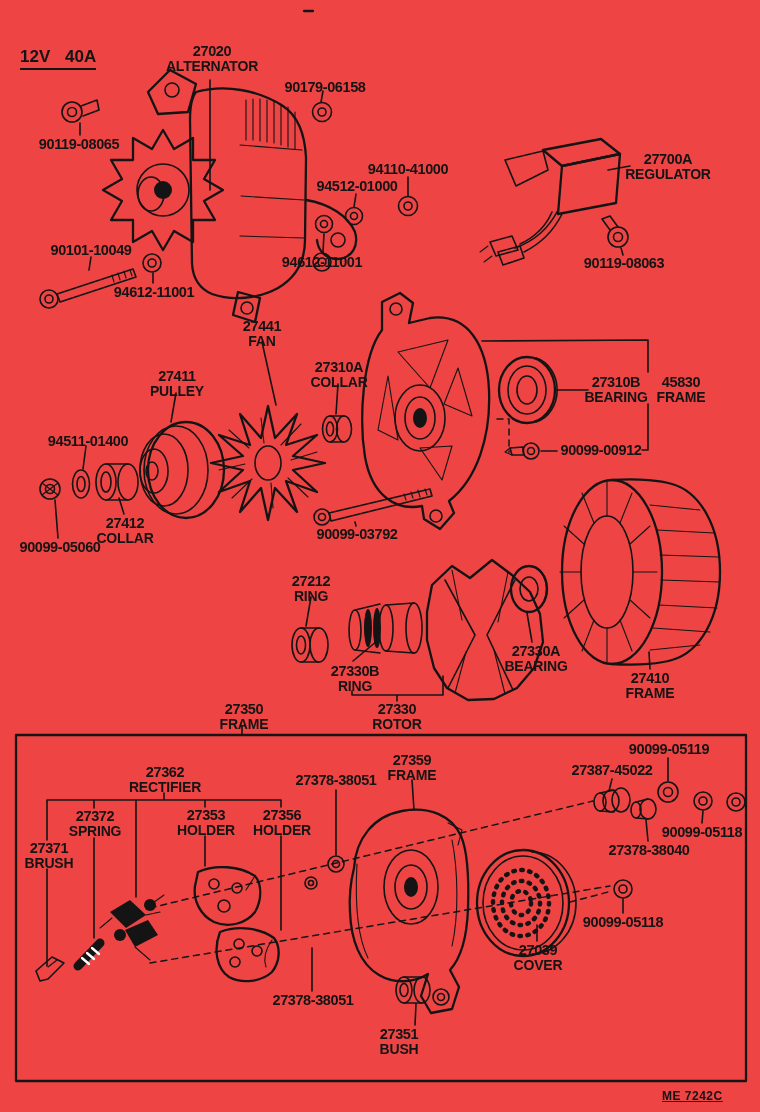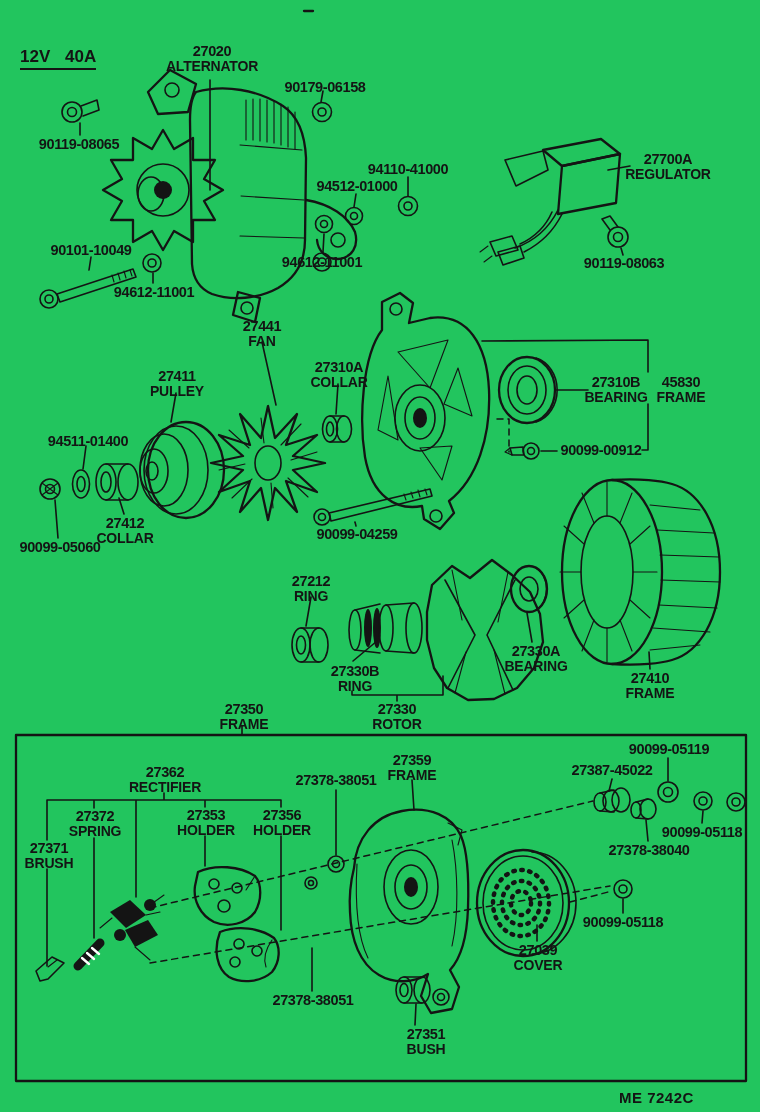--- a/index.html
+++ b/index.html
@@ -1,31 +1,31 @@
 <!DOCTYPE html>
 <html><head>
 <meta charset="utf-8">
 <style>
   html,body{margin:0;padding:0;background:#fff;}
-  .canvas{position:relative;width:760px;height:1112px;background:#22c55e;overflow:hidden;
+  .canvas{position:relative;width:760px;height:1112px;background:#ef4444;overflow:hidden;
           font-family:"Liberation Sans", sans-serif;color:#141414;}
   svg.art{position:absolute;left:0;top:0;}
   svg.art *{stroke:#141414;fill:none;stroke-width:1.6;stroke-linecap:round;stroke-linejoin:round;}
   svg.art .fill{fill:#141414;stroke:none;}
   svg.art .thick{stroke-width:2.3;}
   svg.art .thin{stroke-width:1.1;}
   svg.art .dash{stroke-dasharray:6 5;stroke-width:1.5;}
   svg.art .dots{stroke-dasharray:1.5 6.5;stroke-width:4.5;}
   svg.art .wht{stroke:#fff;stroke-width:2.4;}
   .lbl{position:absolute;transform:translateX(-50%);text-align:center;line-height:1.02;white-space:nowrap;}
   .lbl .num{font-weight:bold;font-size:14.5px;letter-spacing:-0.4px;}
   .lbl .nm{font-weight:bold;font-size:14px;letter-spacing:-0.2px;}
   .spec{position:absolute;left:20px;top:47px;font-weight:bold;font-size:17px;word-spacing:10px;
         border-bottom:2px solid #141414;padding-bottom:1px;}
-  .sheet{position:absolute;left:619px;top:1089px;font-weight:bold;font-size:15px;letter-spacing:0.5px;}
+  .sheet{position:absolute;left:662px;top:1089px;font-weight:bold;font-size:12px;letter-spacing:0.5px;text-decoration:underline;}
 </style>
 </head>
 <body>
 
 <div class="canvas">
 
 <svg class="art" width="760" height="1112" viewBox="0 0 760 1112">
 
   <line x1="304" y1="11" x2="313" y2="11" class="thick"></line>
 
@@ -397,21 +397,21 @@
   <div class="num">94511-01400</div>
 </div>
 <div class="lbl" style="left:125px;top:516px">
   <div class="num">27412</div>
   <div class="nm">COLLAR</div>
 </div>
 <div class="lbl" style="left:60px;top:540px">
   <div class="num">90099-05060</div>
 </div>
 <div class="lbl" style="left:357px;top:527px">
-  <div class="num">90099-04259</div>
+  <div class="num">90099-03792</div>
 </div>
 <div class="lbl" style="left:311px;top:574px">
   <div class="num">27212</div>
   <div class="nm">RING</div>
 </div>
 <div class="lbl" style="left:355px;top:664px">
   <div class="num">27330B</div>
   <div class="nm">RING</div>
 </div>
 <div class="lbl" style="left:397px;top:702px">
@@ -472,20 +472,20 @@
   <div class="num">27371</div>
   <div class="nm">BRUSH</div>
 </div>
 <div class="lbl" style="left:538px;top:943px">
   <div class="num">27039</div>
   <div class="nm">COVER</div>
 </div>
 <div class="lbl" style="left:313px;top:993px">
   <div class="num">27378-38051</div>
 </div>
-<div class="lbl" style="left:426px;top:1027px">
+<div class="lbl" style="left:399px;top:1027px">
   <div class="num">27351</div>
   <div class="nm">BUSH</div>
 </div>
 
 <div class="sheet">ME 7242C</div>
 
 </div>
 
 </body></html>

